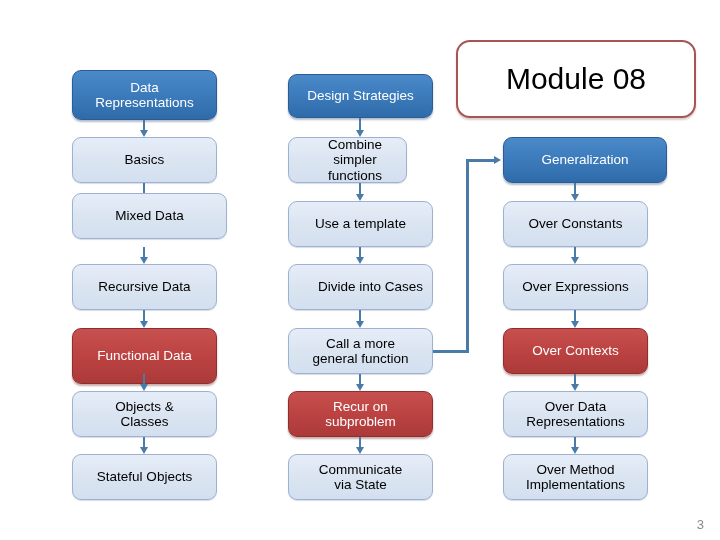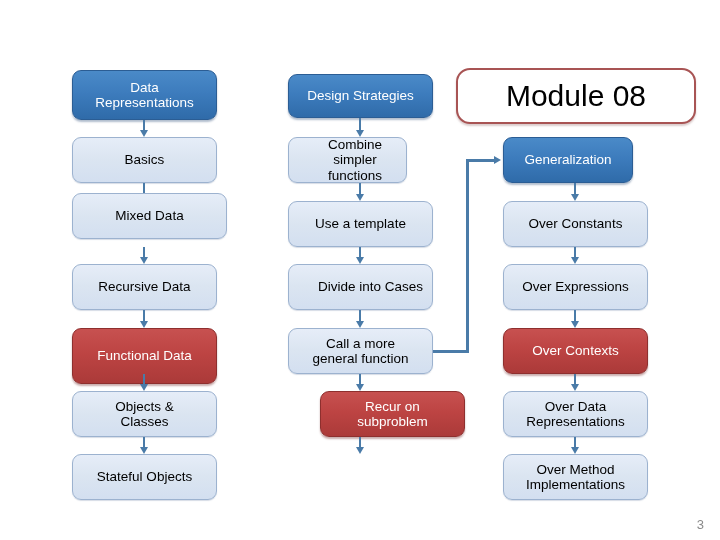--- a/index.html
+++ b/index.html
@@ -174,35 +174,37 @@
 
   <div class="conn v" style="left:359px; top:310px; height:15px;"></div>
   <div class="arrow-down" style="left:356px; top:321px;"></div>
 
   <div class="node light" style="left:288px; top:328px; width:145px; height:46px;">Call a more
 general function</div>
 
   <div class="conn v" style="left:359px; top:374px; height:14px;"></div>
   <div class="arrow-down" style="left:356px; top:384px;"></div>
 
-  <div class="node red" style="left:288px; top:391px; width:145px; height:46px;margin-left:32px;">Recur on
+  <div class="node red" style="left:288px; top:391px; width:145px; height:46px;">Recur on
 subproblem</div>
 
   <div class="conn v" style="left:359px; top:437px; height:14px;"></div>
   <div class="arrow-down" style="left:356px; top:447px;"></div>
 
+  <div class="node light" style="left:288px; top:454px; width:145px; height:46px;">Communicate
+via State</div>
 
   <div class="elbow" style="left:433px; top:350px; width:36px; height:3px;"></div>
   <div class="elbow" style="left:466px; top:159px; width:3px; height:194px;"></div>
   <div class="elbow" style="left:466px; top:159px; width:30px; height:3px;"></div>
   <div class="arrow-right" style="left:494px; top:156px;"></div>
 
-  <div class="node title-card" style="left:456px; top:40px; width:240px; height:56px;margin-top:28px;">Module 08</div>
-
-  <div class="node blue" style="left:503px; top:137px; width:130px; height:46px;">Generalization</div>
+  <div class="node title-card" style="left:456px; top:40px; width:240px; height:78px;">Module 08</div>
+
+  <div class="node blue" style="left:503px; top:137px; width:164px; height:46px;">Generalization</div>
 
   <div class="conn v" style="left:574px; top:183px; height:15px;"></div>
   <div class="arrow-down" style="left:571px; top:194px;"></div>
 
   <div class="node light" style="left:503px; top:201px; width:145px; height:46px;">Over Constants</div>
 
   <div class="conn v" style="left:574px; top:247px; height:15px;"></div>
   <div class="arrow-down" style="left:571px; top:257px;"></div>
 
   <div class="node light" style="left:503px; top:264px; width:145px; height:46px;">Over Expressions</div>

